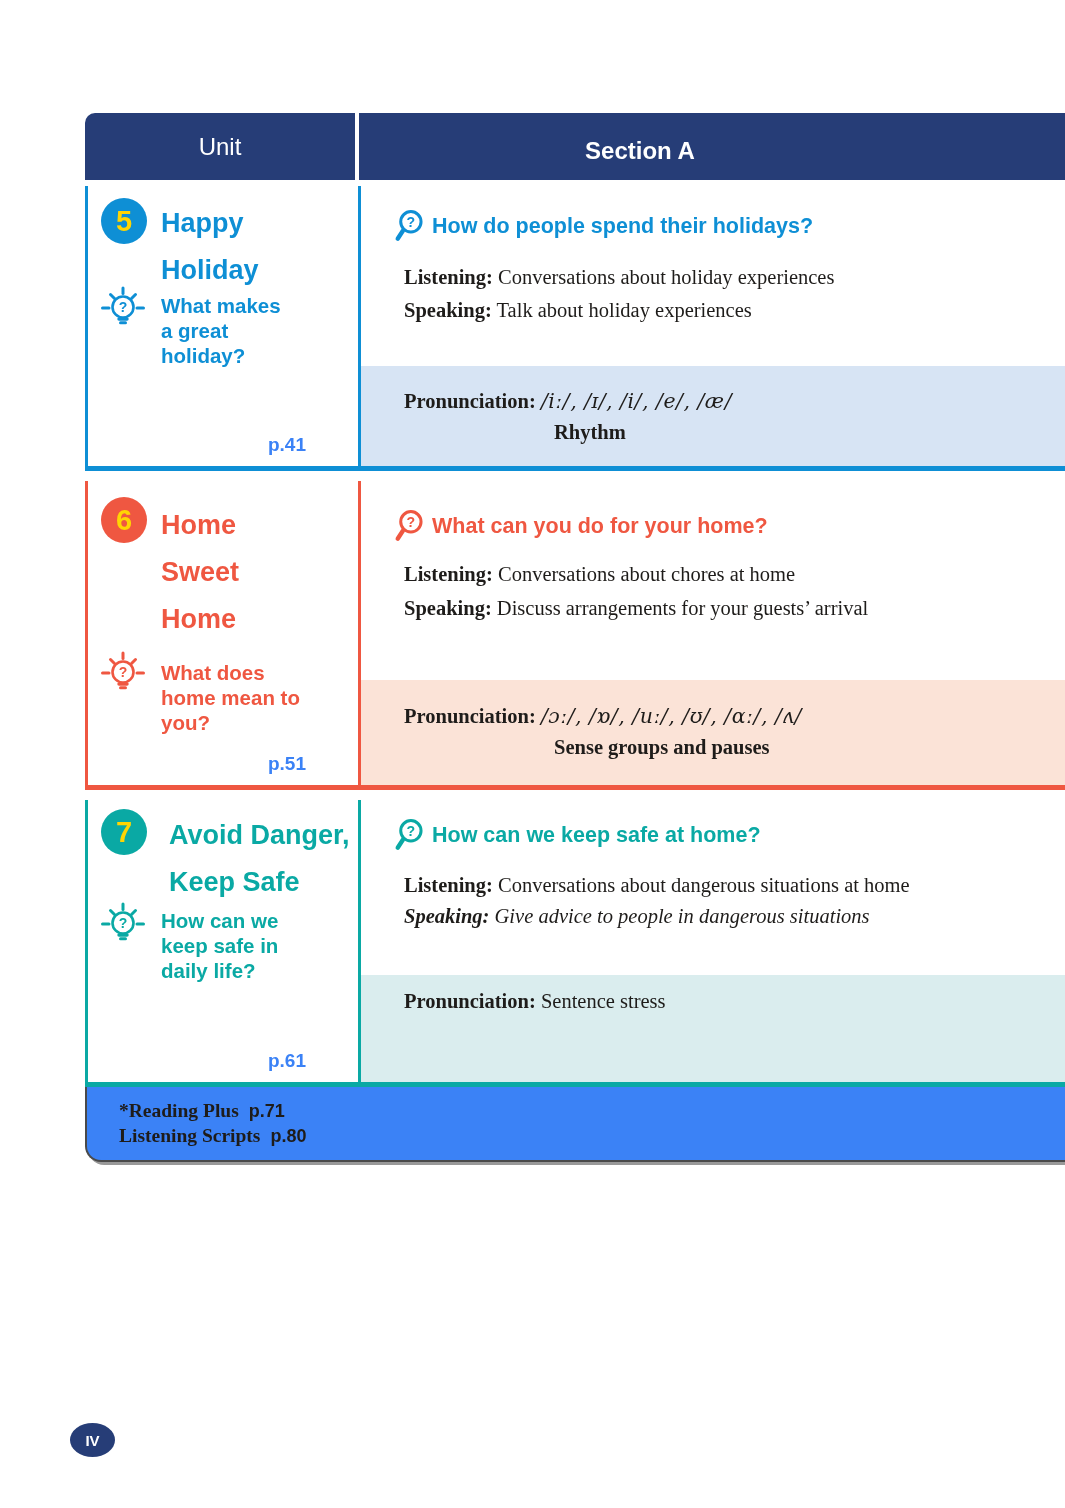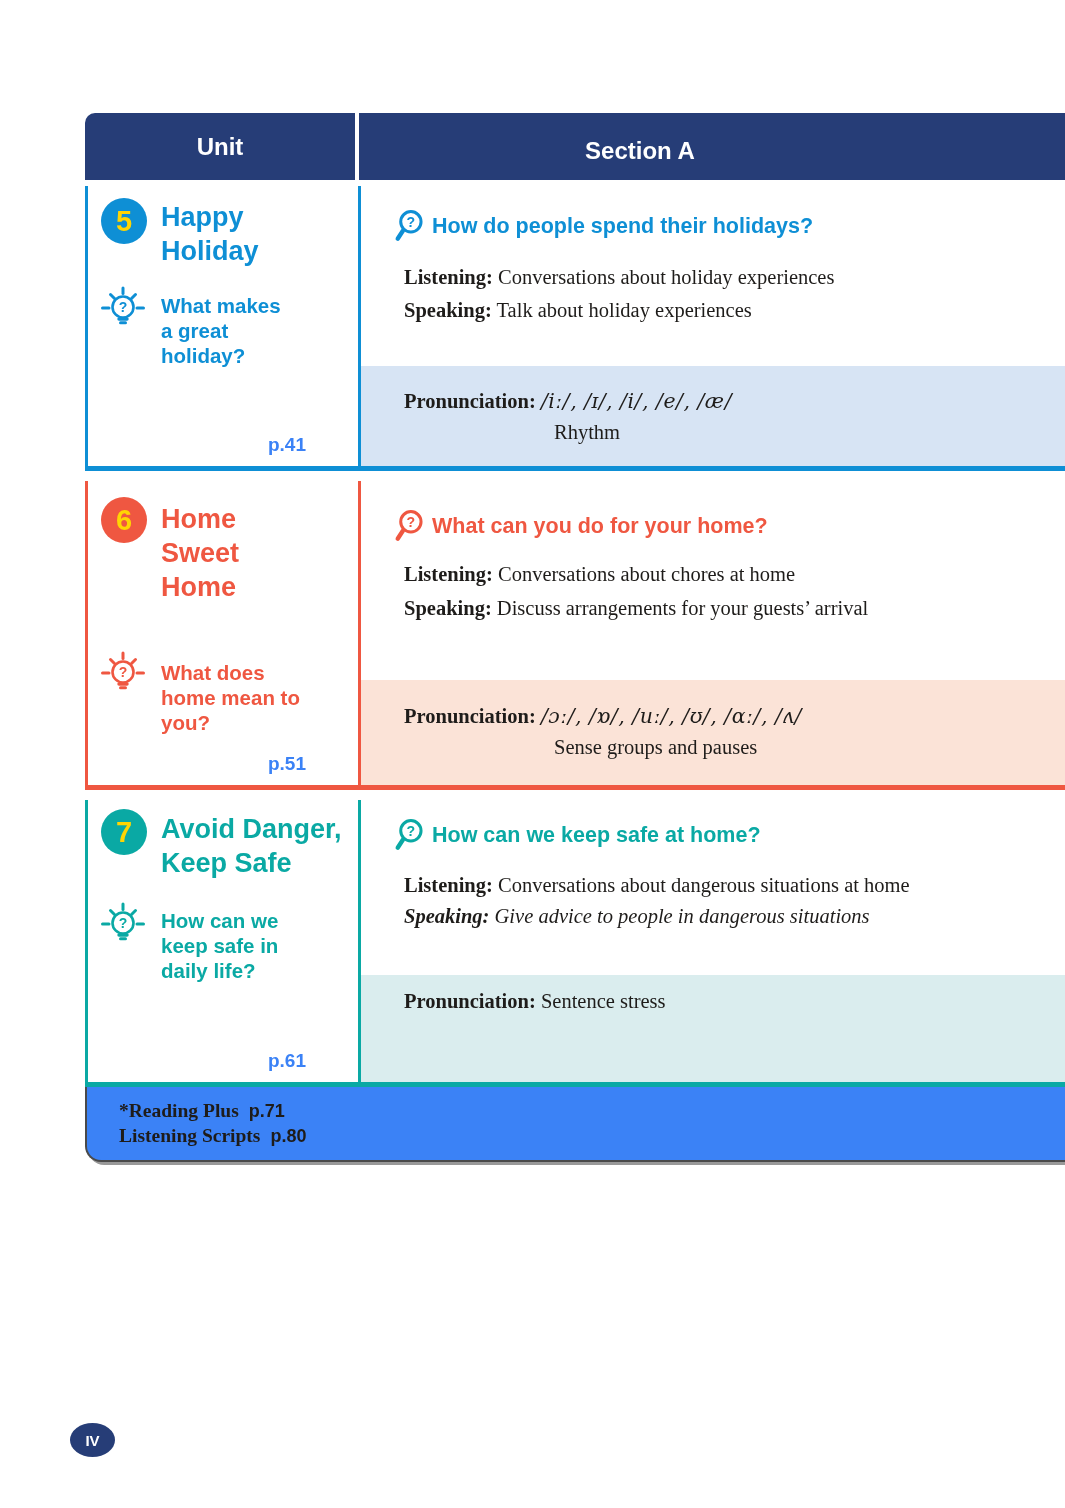--- a/index.html
+++ b/index.html
@@ -10,21 +10,21 @@
 
   
   .thead {
     position:absolute; left:85px; top:113px; right:0; height:67px;
     background:var(--header-bg,#263d77); border-top-left-radius:10px;
     display:flex; color:#fff;
   }
   .thead .unit-cell {
     width:270px; border-right:4px solid #fff;
     display:flex; align-items:center; justify-content:center;
-    font-size:24px; font-weight:bold;
+    font-size:24px; font-weight:normal;
   }
   .thead .section-cell {
     width:562px; display:flex; align-items:center; justify-content:center;
     font-size:24px; font-weight:bold;margin-top:8px;
   }
 
   
   .unit-row {
     position:absolute; left:85px; right:0; background:#fff;
     border-left:3px solid var(--accent,#888);
@@ -43,23 +43,23 @@
   .unit-badge {
     position:absolute; left:13px; width:46px; height:46px; border-radius:50%;
     background:var(--accent); color:var(--unit-number-yellow,#ffd503);
     display:flex; align-items:center; justify-content:center;
     font-size:29px; font-weight:bold;
   }
   .row5 .unit-badge { top:12px; } .row6 .unit-badge { top:16px; } .row7 .unit-badge { top:9px; }
 
   .unit-title {
     position:absolute; left:73px; margin:0; color:var(--accent);
-    font-size:27px; line-height:34px; font-weight:bold; white-space:pre-line;
-  }
-  .row5 .unit-title { top:14px; } .row6 .unit-title { top:21px; } .row7 .unit-title { top:12px; }
+    font-size:27px; line-height:47px; font-weight:bold; white-space:pre-line;
+  }
+  .row5 .unit-title { top:14px; } .row6 .unit-title { top:21px; } .row7 .unit-title { top:12px;margin-left:8px; }
 
   .bulb { position:absolute; left:12px; width:46px; height:46px; color:var(--accent); }
   .row5 .bulb { top:99px; } .row6 .bulb { top:169px; } .row7 .bulb { top:101px; }
 
   .unit-question {
     position:absolute; left:73px; margin:0; color:var(--accent);
     font-size:20.5px; line-height:25px; font-weight:bold; white-space:pre-line;
   }
   .row5 .unit-question { top:107px; } .row6 .unit-question { top:179px; } .row7 .unit-question { top:108px; }
 
@@ -80,21 +80,21 @@
   .skill, .pron, .pron2 {
     position:absolute; left:308px; margin:8px; white-space:nowrap;
     font-family:"Liberation Serif", serif; font-size:20.5px;
   }
   .skill b, .pron b { font-family:"Liberation Serif", serif; }
   .row5 .listening { top:72px; }  .row5 .speaking { top:105px; }
   .row6 .listening { top:74px; }  .row6 .speaking { top:108px; }
   .row7 .listening { top:66px; }  .row7 .speaking { top:97px;font-style:italic; }
 
   .row5 .pron { top:195px; } .row6 .pron { top:215px;text-align:right; } .row7 .pron { top:182px; }
-  .pron2 { left:458px; }
+  .pron2 { left:458px;font-weight:bold; }
   .row5 .pron2 { top:227px; } .row6 .pron2 { top:247px; }
 
   .ipa { font-family:"DejaVu Serif", serif; font-style:italic; letter-spacing:0.5px; }
 
   
   .footer {
     position:absolute; left:85px; top:1087px; right:0; height:73px; background:#3b82f6;
     border-left:2px solid #4a4a4a; border-bottom:2px solid #4a4a4a;
     border-bottom-left-radius:16px;
     box-shadow:3px 3px 0 #999999;

